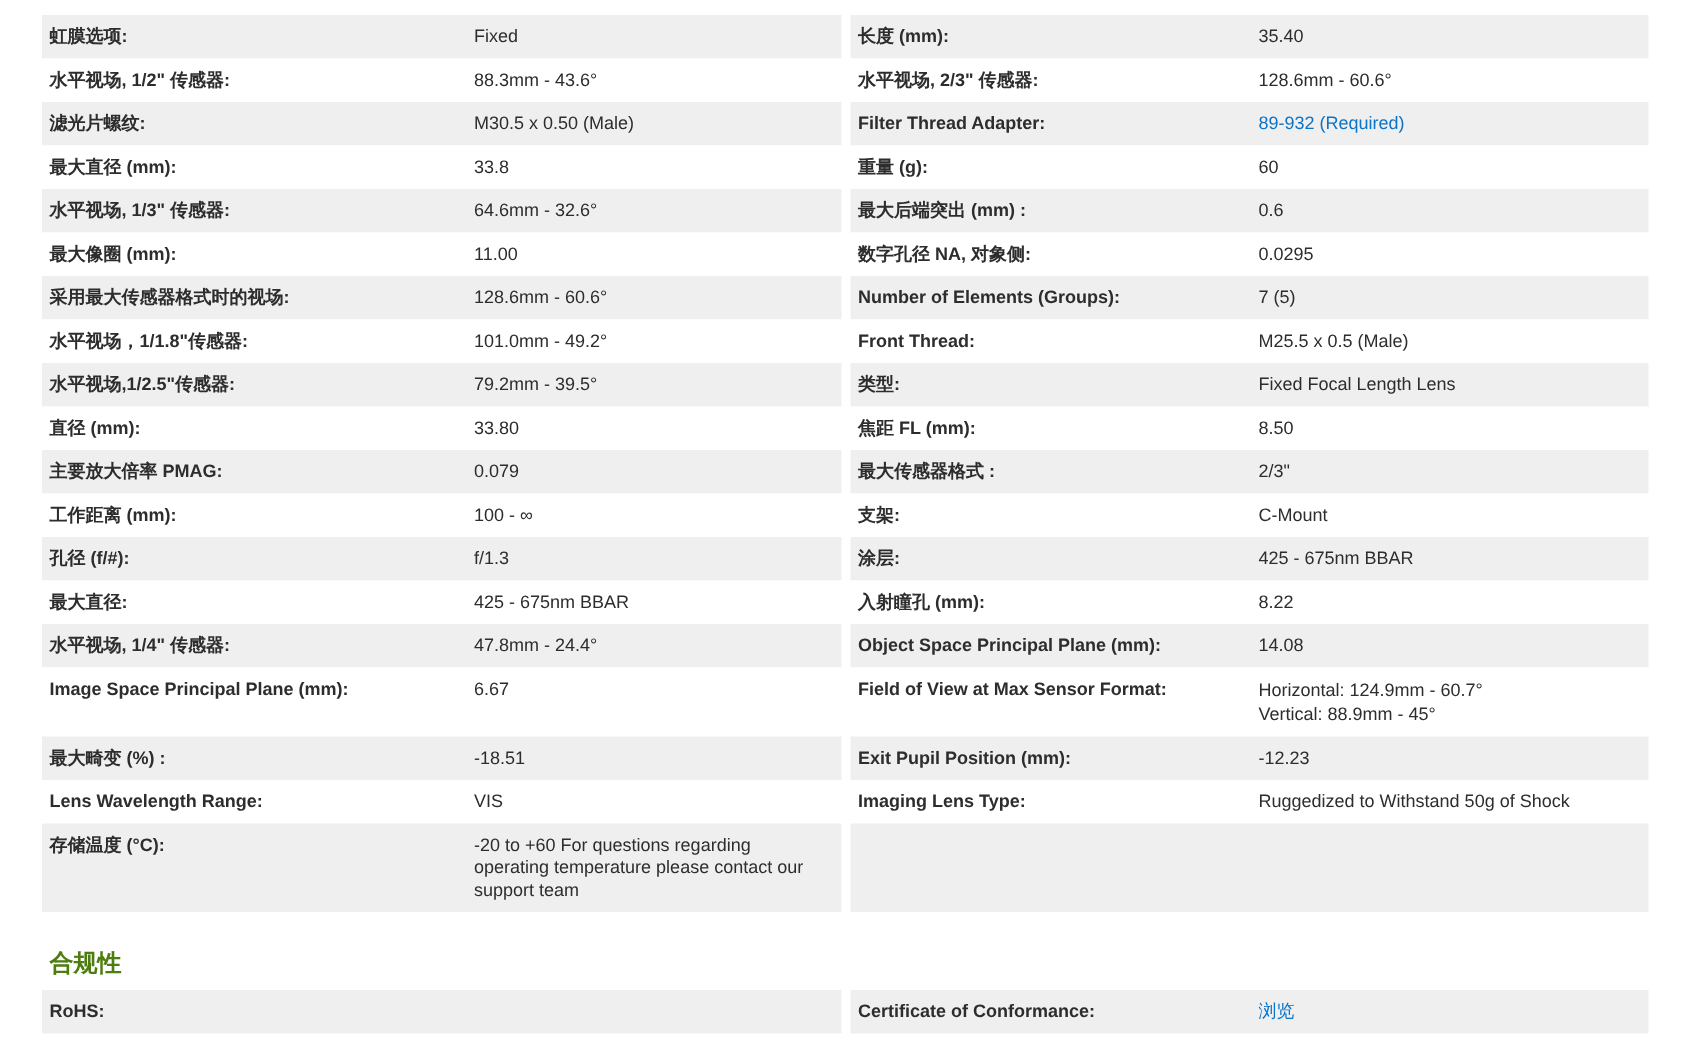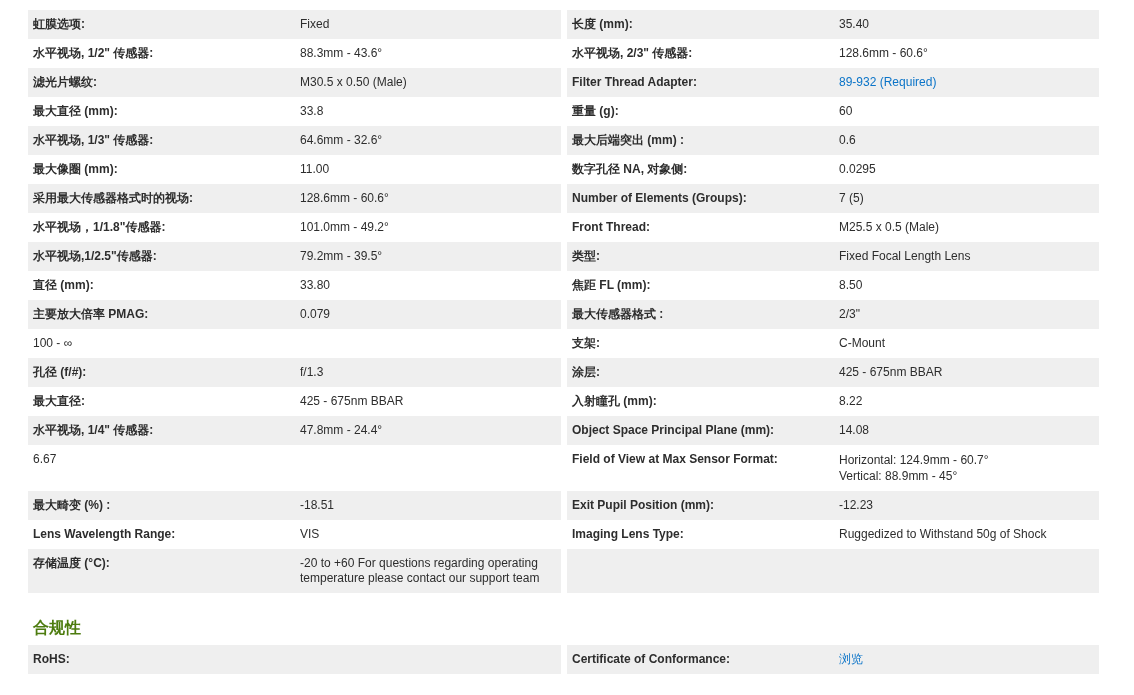--- a/index.html
+++ b/index.html
@@ -15,21 +15,21 @@
     font-size:12px;color:var(--text);
   }
   .wrap{padding:10px 0 0 28px;}
   .row{display:flex;width:1071px;}
   .row.shade .half{background:var(--row-gray);}
   .row.plain .half{background:#ffffff;}
   .half{
     display:flex;align-items:flex-start;
     padding:7px 8px 7px 5px;
   }
-  .half.left{width:533px;margin-right:6px;}
+  .half.left{width:533px;margin-right:6px;gap:16px;}
   .half.right{width:532px;}
   .lbl{
     width:267px;flex:0 0 267px;
     font-weight:bold;line-height:15px;
     padding-right:10px;
   }
   .val{flex:1;line-height:15px;}
   .val .line{line-height:16px;}
   a.link{color:var(--link);text-decoration:none;cursor:pointer;margin-top:25px;}
   .section-heading{
@@ -147,20 +147,21 @@
           <div class="lbl">主要放大倍率 PMAG:</div>
           <div class="val">0.079</div>
         </div>
         <div class="half right">
           <div class="lbl">最大传感器格式 :</div>
           <div class="val">2/3"</div>
         </div>
       </div>
       <div class="row plain">
         <div class="half left">
+          <div class="lbl">工作距离 (mm):</div>
           <div class="val">100 - ∞</div>
         </div>
         <div class="half right">
           <div class="lbl">支架:</div>
           <div class="val">C-Mount</div>
         </div>
       </div>
       <div class="row shade">
         <div class="half left">
           <div class="lbl">孔径 (f/#):</div>
@@ -186,20 +187,21 @@
           <div class="lbl">水平视场, 1/4" 传感器:</div>
           <div class="val">47.8mm - 24.4°</div>
         </div>
         <div class="half right">
           <div class="lbl">Object Space Principal Plane (mm):</div>
           <div class="val">14.08</div>
         </div>
       </div>
       <div class="row plain">
         <div class="half left">
+          <div class="lbl">Image Space Principal Plane (mm):</div>
           <div class="val">6.67</div>
         </div>
         <div class="half right">
           <div class="lbl">Field of View at Max Sensor Format:</div>
           <div class="val">
             <div class="line">Horizontal: 124.9mm - 60.7°</div>
             <div class="line">Vertical: 88.9mm - 45°</div>
           </div>
         </div>
       </div>

